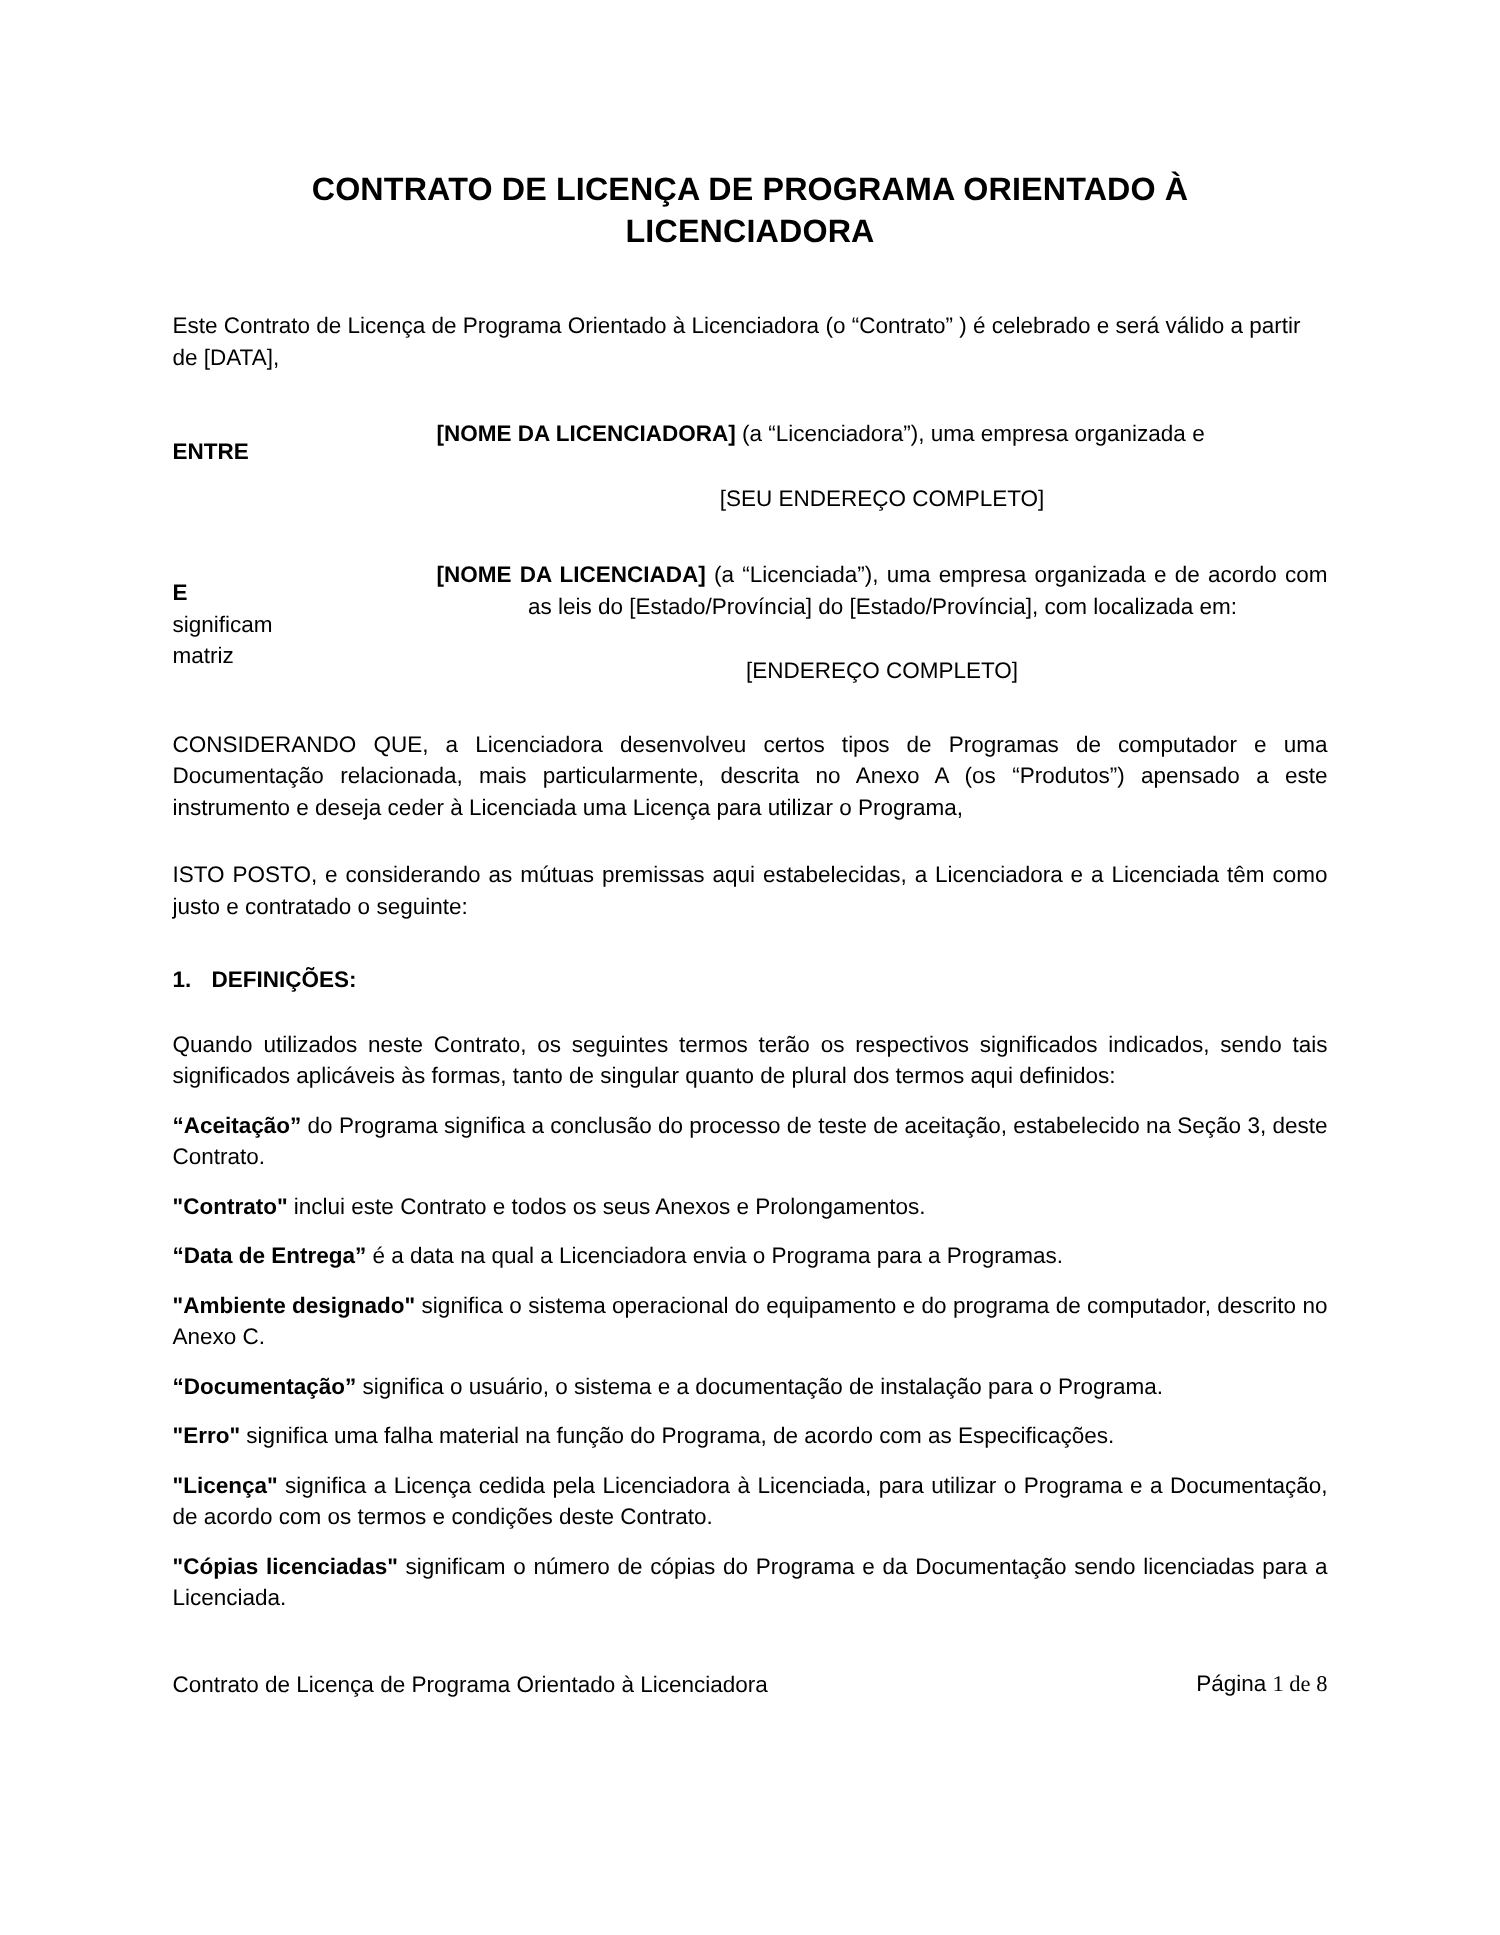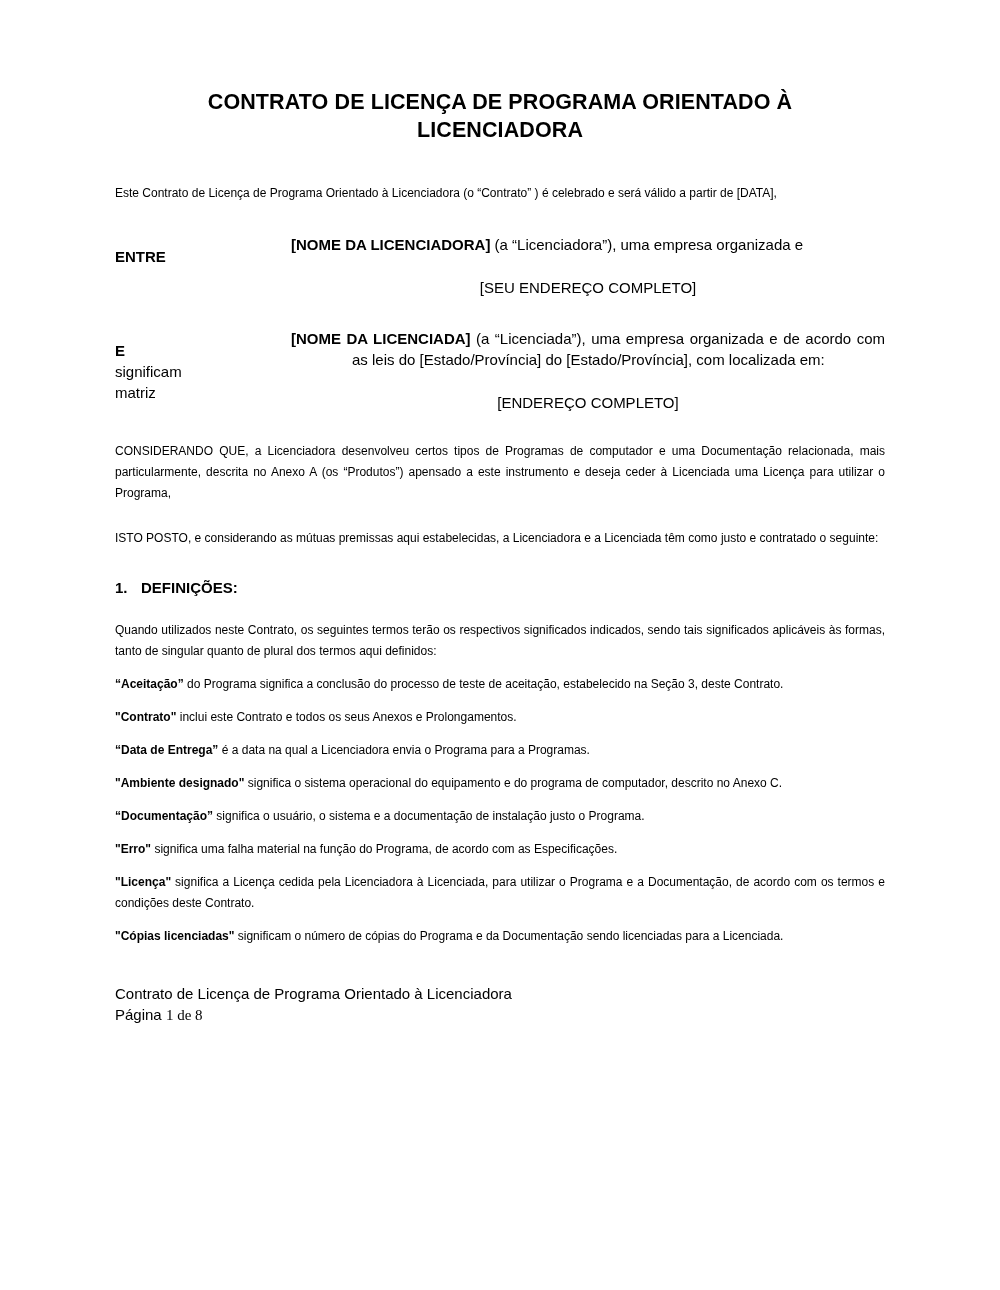--- a/index.html
+++ b/index.html
@@ -26,32 +26,32 @@
   .content {
     position: absolute;
     left: 115px;
     top: 0;
     width: 770px;
   }
 
   
   .doc-title {
     margin: 0;
-    padding-top: 88px;
+    padding-top: 112px;
     font-size: 21.5px;
     font-weight: bold;
     line-height: 28px;
     text-align: center;
     letter-spacing: 0.1px;
   }
 
   
   .para {
     margin: 0;
-    font-size: 12px;
+    font-size: 15px;
     line-height: 21px;
     text-align: justify;
     text-justify: inter-word;
   }
   .para.last-left {
     text-align: left;
   }
 
   .gap-intro   { height: 39px; }
   .gap-sm      { height: 12px; }
@@ -110,24 +110,23 @@
   }
   .section-heading .sec-num {
     display: inline-block;
     width: 26px;
   }
 
   
   .footer {
     display: flex;
     justify-content: space-between;
-    align-items: flex-start;
-    font-size: 15px;
-    line-height: 21px;
-    flex-direction: column;
+    align-items: flex-end;
+    font-size: 15px;
+    line-height: 21px;
   }
   .footer-left { text-align: left; }
   .footer-right { text-align: right; white-space: nowrap; }
   .page-num-serif {
     font-family: "Liberation Serif", serif;
     font-size: 15px;
   }
 </style>
 </head>
 <body>
@@ -208,21 +207,21 @@
       <b>“Data de Entrega”</b><span> é a data na qual a Licenciadora envia o Programa para a Programas.</span>
     </p>
 
     <div class="gap-sm"></div>
     <p class="para">
       <b>"Ambiente designado"</b><span> significa o sistema operacional do equipamento e do programa de  computador, descrito no Anexo C.</span>
     </p>
 
     <div class="gap-sm"></div>
     <p class="para last-left">
-      <b>“Documentação”</b><span> significa o usuário, o sistema e a documentação de instalação justo o Programa.</span>
+      <b>“Documentação”</b><span> significa o usuário, o sistema e a documentação de instalação para o Programa.</span>
     </p>
 
     <div class="gap-sm"></div>
     <p class="para last-left">
       <b>"Erro"</b><span> significa uma falha material na função do Programa, de acordo com as Especificações.</span>
     </p>
 
     <div class="gap-sm"></div>
     <p class="para">
       <b>"Licença"</b><span> significa a Licença cedida pela Licenciadora à Licenciada, para utilizar o Programa e a Documentação, de acordo com os termos e condições deste Contrato.</span>

